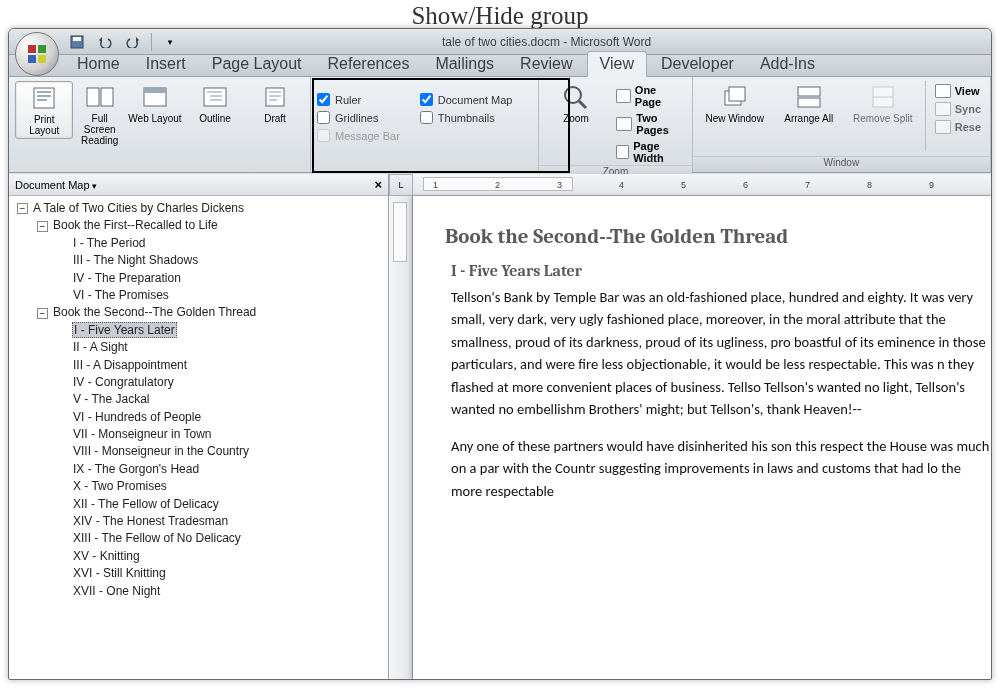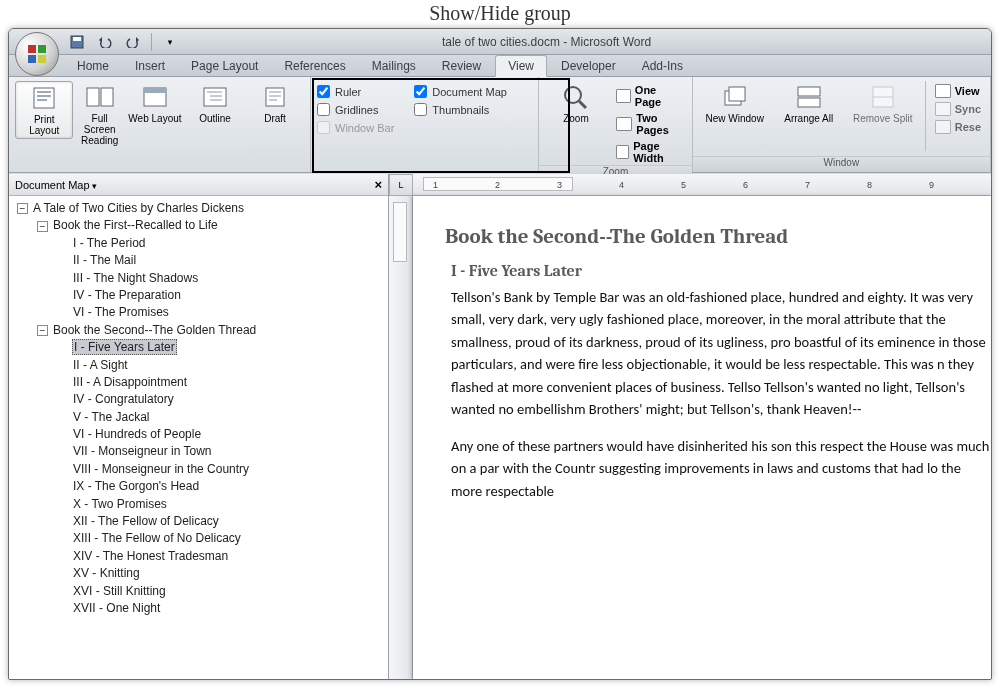--- a/index.html
+++ b/index.html
@@ -1,46 +1,46 @@
 <!DOCTYPE html>
 <html><head>
 <meta charset="utf-8">
 <style>
   * { box-sizing: border-box; margin: 0; padding: 0; }
   body { font-family: "Segoe UI", Tahoma, sans-serif; font-size: 11px; background: #fff; overflow: hidden; width: 1000px; height: 688px; position: relative; }
   
-  .annotation { position: absolute; top: 2px; left: 0; width: 100%; text-align: center; font-family: Georgia, serif; font-size: 20px; color: #333; }
+  .annotation { position: absolute; top: 2px; left: 0; width: 100%; text-align: center; font-family: Georgia, serif; font-size: 25px; color: #333; }
   .annotation-line { position: absolute; top: 30px; left: 450px; width: 1px; height: 65px; background: #000; }
 
   .app-window { position: absolute; top: 28px; left: 8px; width: 984px; height: 652px; border: 1px solid #6a6a6a; border-radius: 6px 6px 2px 2px; overflow: hidden; background: #d8dde2; box-shadow: 0 0 6px rgba(0,0,0,0.3); }
 
   
   .titlebar { height: 26px; background: linear-gradient(#e4e8ec,#c7cdd4); display: flex; align-items: center; border-bottom: 1px solid #9aa0a8; }
   .office-button { width: 44px; height: 44px; border-radius: 50%; background: radial-gradient(circle at 30% 30%, #fff, #d0d0d0 60%, #888); border: 1px solid #777; position: absolute; top: 3px; left: 6px; z-index: 20; display:flex; align-items:center; justify-content:center; }
   .office-button svg { width: 24px; height: 24px; }
   .qat { margin-left: 56px; display: flex; align-items: center; gap: 4px; height: 100%; }
   .qat-btn { width: 24px; height: 20px; display: flex; align-items: center; justify-content: center; border-radius: 3px; }
   .qat-sep { width:1px; height:18px; background:#a0a6ae; margin:0 2px; }
   .title-text { flex: 1; text-align: center; font-size: 12px; color: #3a3f46; padding-right: 80px; }
 
   
   .tabstrip { height: 22px; display: flex; align-items: flex-end; padding-left: 56px; background: linear-gradient(#d6dbe1,#c7cdd4); gap: 2px; border-bottom: 1px solid #9aa0a8; }
-  .tab { padding: 3px 12px 3px; font-size: 12px; color: #3a3f46; border-radius: 3px 3px 0 0; cursor: default; }
+  .tab { padding: 3px 12px 3px; font-size: 16px; color: #3a3f46; border-radius: 3px 3px 0 0; cursor: default; }
   .tab.active { background: #eef1f4; border: 1px solid #a8adb4; border-bottom: 1px solid #eef1f4; margin-bottom: -1px; }
 
   
   .ribbon { height: 96px; background: linear-gradient(#eef1f4,#d8dde2); display: flex; border-bottom: 1px solid #9aa0a8; }
   .group { border-right: 1px solid #b8bdc4; display: flex; flex-direction: column; }
   .group-body { flex: 1; display: flex; align-items: flex-start; padding: 4px 6px 0; gap: 2px; }
   .group-label { height: 16px; font-size: 10px; color: #555; text-align: center; background: linear-gradient(#dde1e6,#ccd1d7); border-top: 1px solid #c4c9cf; }
   .bigbtn { width: 72px; display: flex; flex-direction: column; align-items: center; gap: 2px; padding: 2px 2px; border-radius: 3px; text-align:center; line-height:1.1; }
   .bigbtn.active { background: linear-gradient(#fefefe,#e8eaec); border:1px solid #a0a5ab; box-shadow: inset 0 0 3px rgba(0,0,0,0.15); }
   .bigbtn .ico { width: 32px; height: 28px; display:flex; align-items:center; justify-content:center; }
   .bigbtn span { font-size: 10px; }
-  .checkcol { display:flex; flex-direction:column; gap:5px; padding-top:4px; }
+  .checkcol { display:flex; flex-direction:column; gap:5px; padding-top:4px;margin-top:8px; }
   .chk { display:flex; align-items:center; gap:5px; font-size:11px; color:#333; }
   .chk.disabled { color:#999; }
   .chk input { width:13px; height:13px; }
   .minibtn-col { display:flex; flex-direction:column; gap:2px; padding-top:2px;font-weight:bold; }
   .minibtn { display:flex; align-items:center; gap:4px; font-size:11px; padding:1px 3px; border-radius:2px; }
   .minibtn .mi { width:16px; height:14px; background:#fff; border:1px solid #888; border-radius:1px; position:relative; }
 
   .highlight-box { position:absolute; border:2px solid #000; pointer-events:none; }
 
   
@@ -190,21 +190,21 @@
           <label class="chk">
               <input type="checkbox" checked="" style="">
               <span>Ruler</span>
             </label>
           <label class="chk">
               <input type="checkbox" style="">
               <span>Gridlines</span>
             </label>
           <label class="chk disabled">
               <input type="checkbox" disabled="" style="">
-              <span>Window Bar</span>
+              <span>Message Bar</span>
             </label>
         </div>
         <div class="checkcol" style="margin-left:18px;">
           <label class="chk">
               <input type="checkbox" checked="" style="">
               <span>Document Map</span>
             </label>
           <label class="chk">
               <input type="checkbox" style="">
               <span>Thumbnails</span>
@@ -300,41 +300,40 @@
         <span class="dd">Document Map</span>
         <span class="close-x">×</span>
       </div>
       <div class="tree">
         <ul>
           <li><span class="exp">−</span><span class="lbl">A Tale of Two Cities  by Charles Dickens</span>
             <ul>
               <li><span class="exp">−</span><span class="lbl">Book the First--Recalled to Life</span>
                 <ul id="b1-list">
                     <li><span class="noexp"></span><span class="lbl">I - The Period</span></li>
-                    <li><span class="noexp"></span><span class="lbl">II - The Mail</span></li>
                     <li><span class="noexp"></span><span class="lbl">III - The Night Shadows</span></li>
                     <li><span class="noexp"></span><span class="lbl">IV - The Preparation</span></li>
                     <li><span class="noexp"></span><span class="lbl">VI - The Promises</span></li>
                   </ul>
               </li>
               <li><span class="exp">−</span><span class="lbl">Book the Second--The Golden Thread</span>
                 <ul id="b2-list">
                     <li class="selected"><span class="noexp"></span><span class="lbl">I - Five Years Later</span></li>
                     <li><span class="noexp"></span><span class="lbl">II - A Sight</span></li>
                     <li><span class="noexp"></span><span class="lbl">III - A Disappointment</span></li>
                     <li><span class="noexp"></span><span class="lbl">IV - Congratulatory</span></li>
                     <li><span class="noexp"></span><span class="lbl">V - The Jackal</span></li>
                     <li><span class="noexp"></span><span class="lbl">VI - Hundreds of People</span></li>
                     <li><span class="noexp"></span><span class="lbl">VII - Monseigneur in Town</span></li>
                     <li><span class="noexp"></span><span class="lbl">VIII - Monseigneur in the Country</span></li>
                     <li><span class="noexp"></span><span class="lbl">IX - The Gorgon's Head</span></li>
                     <li><span class="noexp"></span><span class="lbl">X - Two Promises</span></li>
                     <li><span class="noexp"></span><span class="lbl">XII - The Fellow of Delicacy</span></li>
+                    <li><span class="noexp"></span><span class="lbl">XIV - The Honest Tradesman</span></li>
                     <li><span class="noexp"></span><span class="lbl">XIII - The Fellow of No Delicacy</span></li>
-                    <li><span class="noexp"></span><span class="lbl">XIV - The Honest Tradesman</span></li>
                     <li><span class="noexp"></span><span class="lbl">XV - Knitting</span></li>
                     <li><span class="noexp"></span><span class="lbl">XVI - Still Knitting</span></li>
                     <li><span class="noexp"></span><span class="lbl">XVII - One Night</span></li>
                   </ul>
               </li>
             </ul>
           </li>
         </ul>
       </div>
       <div class="vscroll"></div>

